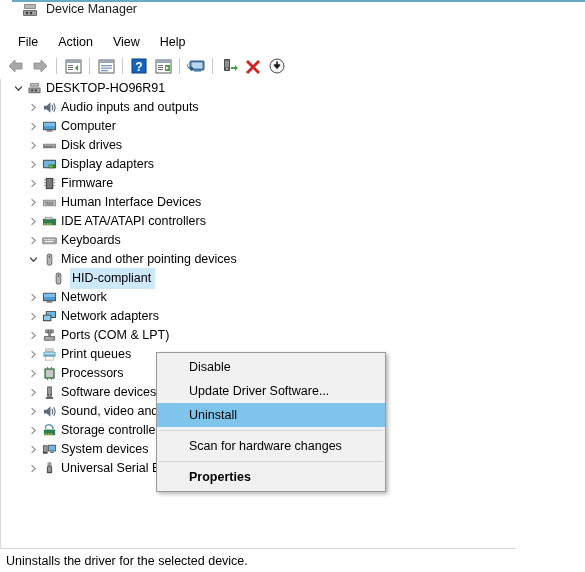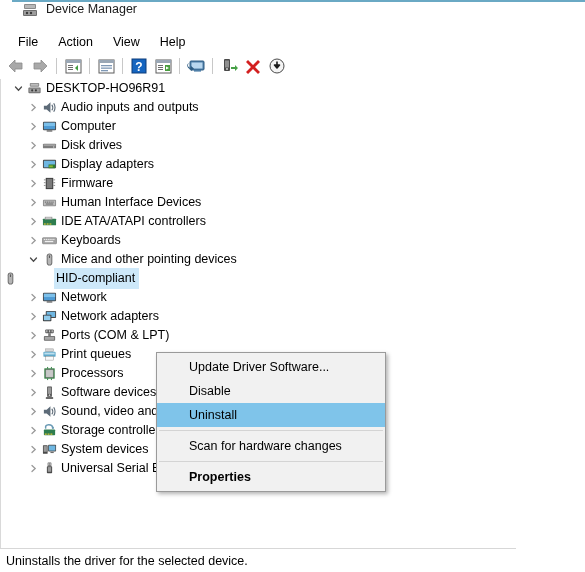--- a/index.html
+++ b/index.html
@@ -58,21 +58,21 @@
     flex:0 0 14px;
   }
   .row .ico{
     width:18px;height:19px;display:flex;align-items:center;justify-content:center;
     flex:0 0 18px;margin-right:3px;
   }
   .row .lbl{font-size:12.5px;color:#000;line-height:19px;}
   .row.sel .lblwrap{background:#cde8f9;padding:1px 4px 1px 2px;}
   .row.root{padding-left:10px;}
   .row.lvl1{padding-left:25px;}
-  .row.lvl2{gap:32px;}
+  .row.lvl2{padding-left:48px;}
 
   
   .ctxmenu{
     position:absolute;left:155px;top:273px;width:228px;
     background:#f1f1f1;border:1px solid #9a9a9a;
     box-shadow:2px 2px 4px rgba(0,0,0,.30);
     padding:2px 0;
   }
   .ctxmenu .citem{
     height:24px;display:flex;align-items:center;
@@ -590,22 +590,22 @@
           <rect x="6.8" y="2.3" width="0.9" height="2.4" fill="#d8d8d8"></rect>
           <rect x="8.3" y="2.3" width="0.9" height="2.4" fill="#d8d8d8"></rect>
           <rect x="5.2" y="5.5" width="5.6" height="7.5" rx="0.8" fill="#4a4a4a"></rect>
           <rect x="6.2" y="6.5" width="3.6" height="5" fill="#9a9a9a"></rect>
         </svg>
       </span>
       <span class="lbl">Universal Serial Bus controllers</span>
     </div>
 
     <div class="ctxmenu">
+      <div class="citem">Disable</div>
       <div class="citem">Update Driver Software...</div>
-      <div class="citem">Disable</div>
       <div class="citem hl">Uninstall</div>
       <div class="csep"></div>
       <div class="citem">Scan for hardware changes</div>
       <div class="csep"></div>
       <div class="citem bold">Properties</div>
     </div>
 
   </div>
 
   <div class="statusbar">

